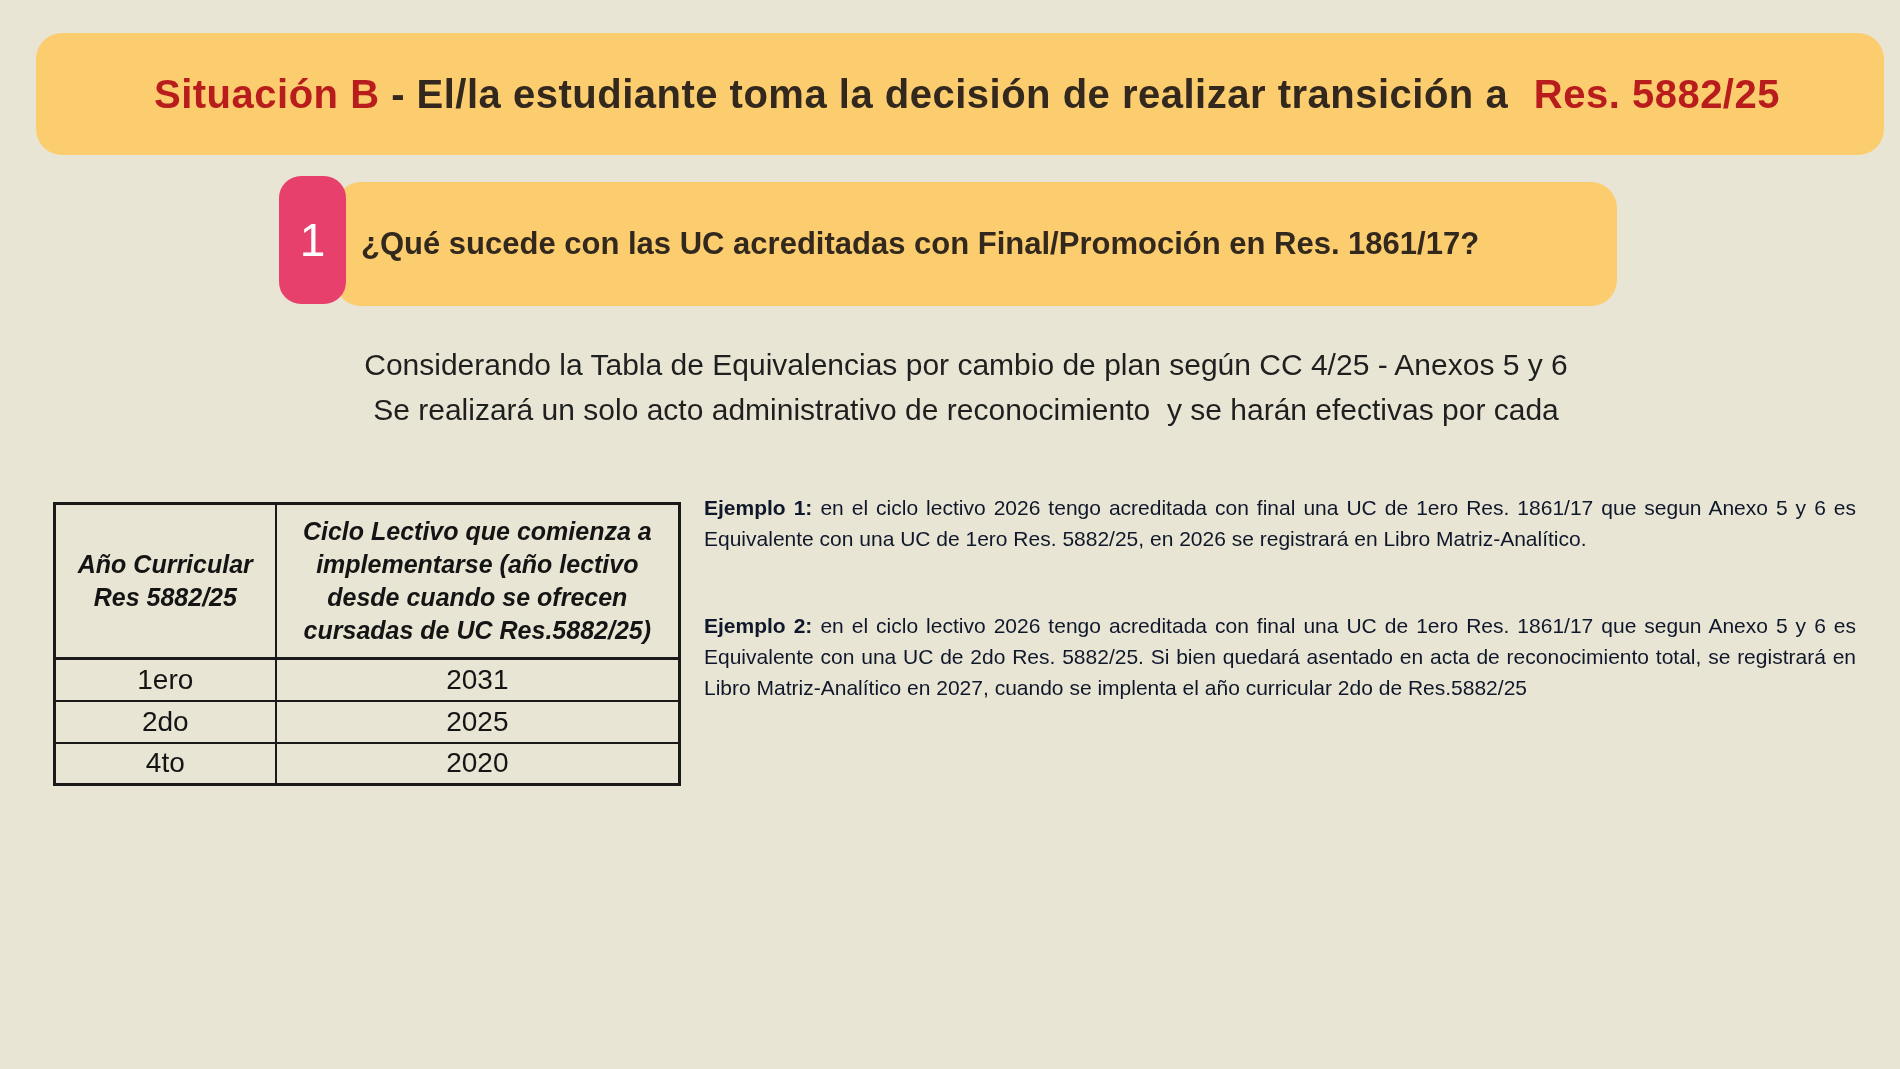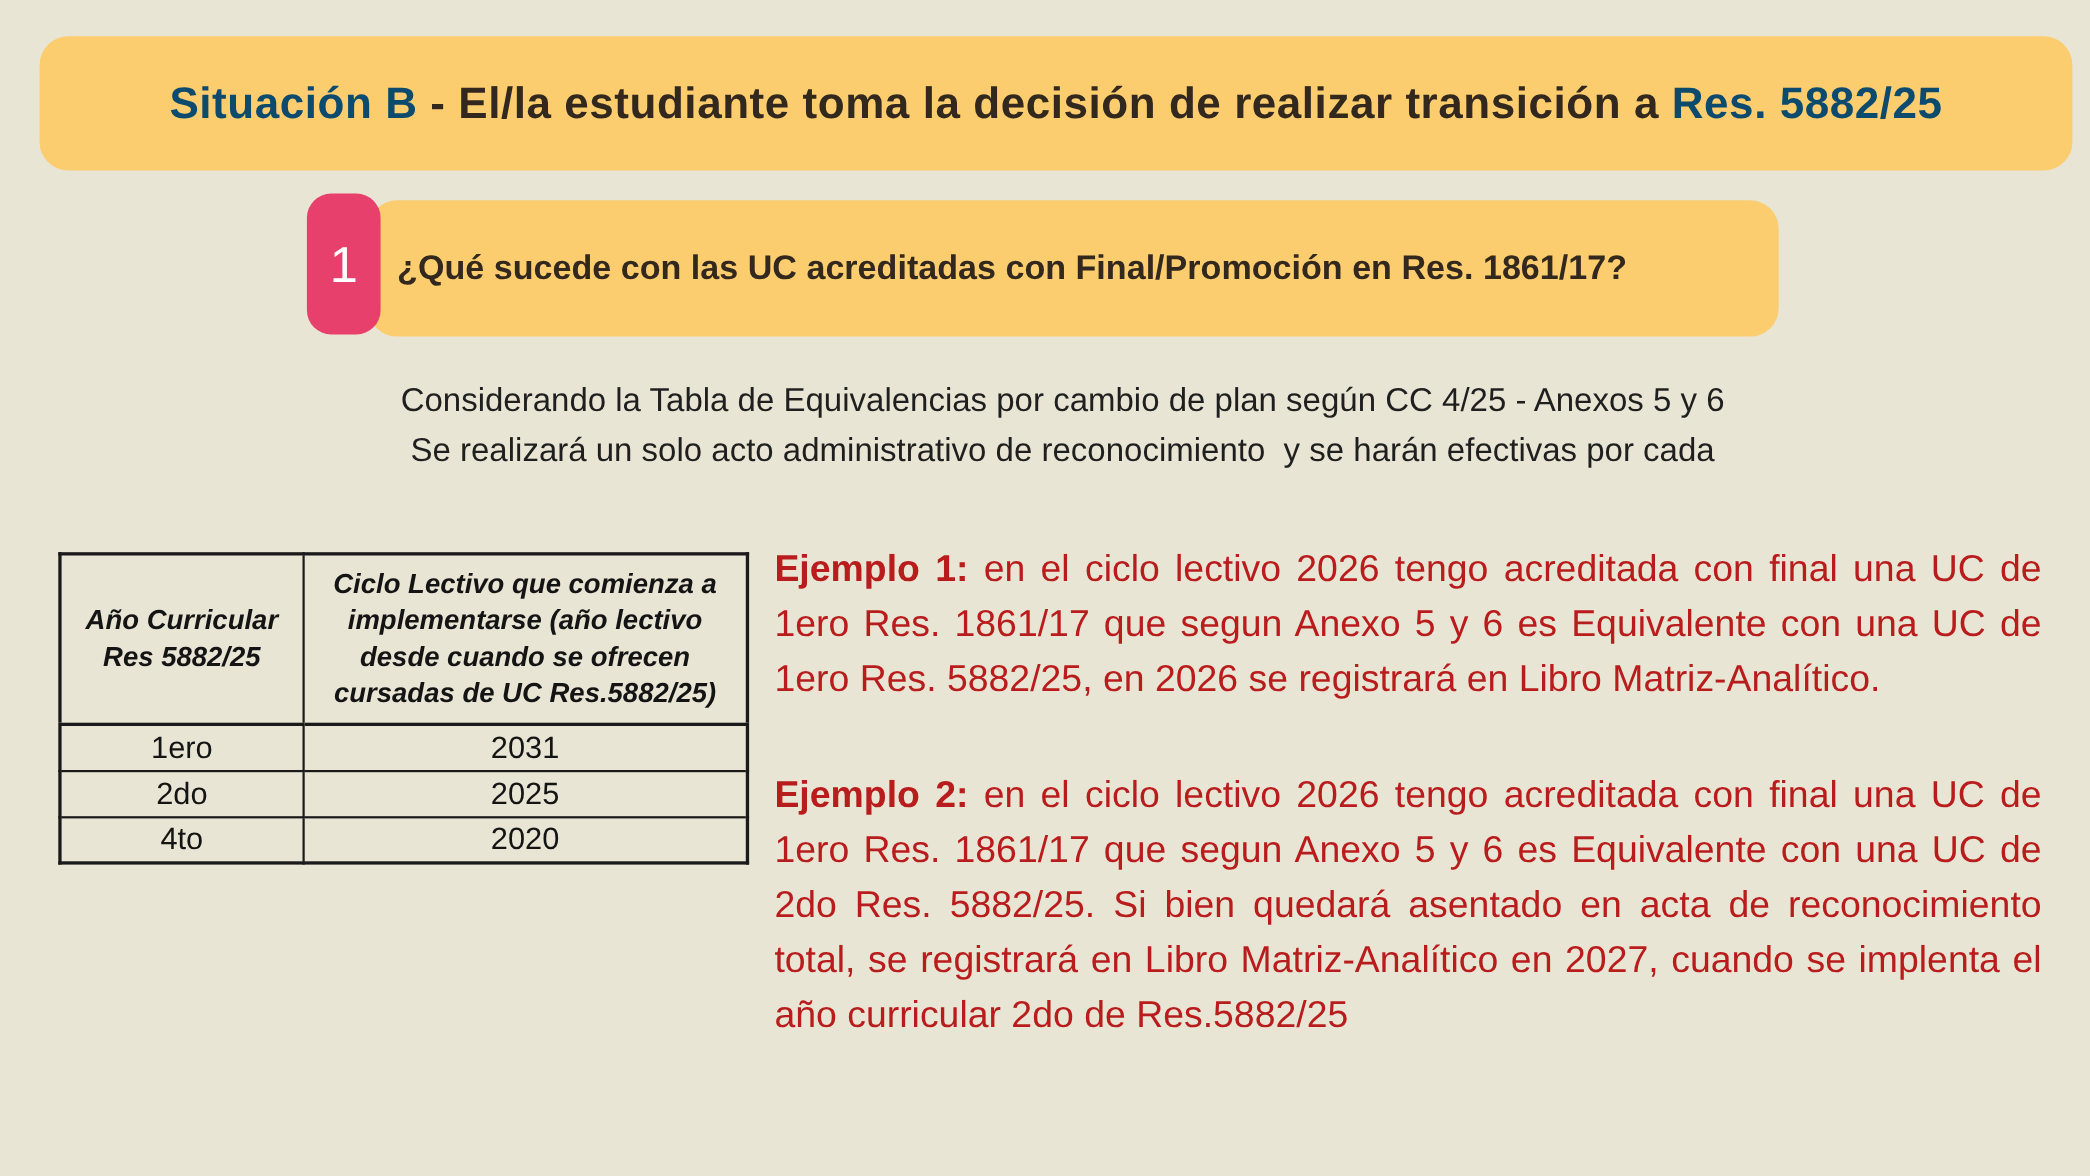--- a/index.html
+++ b/index.html
@@ -20,21 +20,21 @@
     border-radius: 26px;
     display: flex;
     align-items: center;
     justify-content: center;
     font-size: 40px;
     font-weight: 700;
     letter-spacing: 0.5px;
     color: #33281E;
     white-space: pre-wrap;
   }
-  .title-banner .accent { color: #0c4a6e; }
+  .title-banner .accent { color: #b91c1c; margin-left: 14px; }
 
   
   .q-badge {
     position: absolute;
     left: 279px; top: 176px;
     width: 67px; height: 128px;
     background: #E8406D;
     border-radius: 22px;
     display: flex;
     align-items: center;
@@ -101,23 +101,23 @@
     margin-top: 48px;
   }
   .col-year { width: 222px; }
   .col-cycle { width: 406px; }
 
   
   .examples {
     position: absolute;
     left: 704px; top: 492px;
     width: 1152px;
-    font-size: 34px;
-    line-height: 50px;
-    color: #b91c1c;
+    font-size: 21px;
+    line-height: 31px;
+    color: #0f172a;
   }
   .example { text-align: justify; }
   .example + .example { margin-top: 56px; }
   .example b { font-weight: 700; }
 </style>
 </head>
 <body>
 
 <div class="title-banner">
   <span><span class="accent">Situación B</span><span> - El/la estudiante toma la decisión de realizar transición a </span><span class="accent">Res. 5882/25</span></span>

